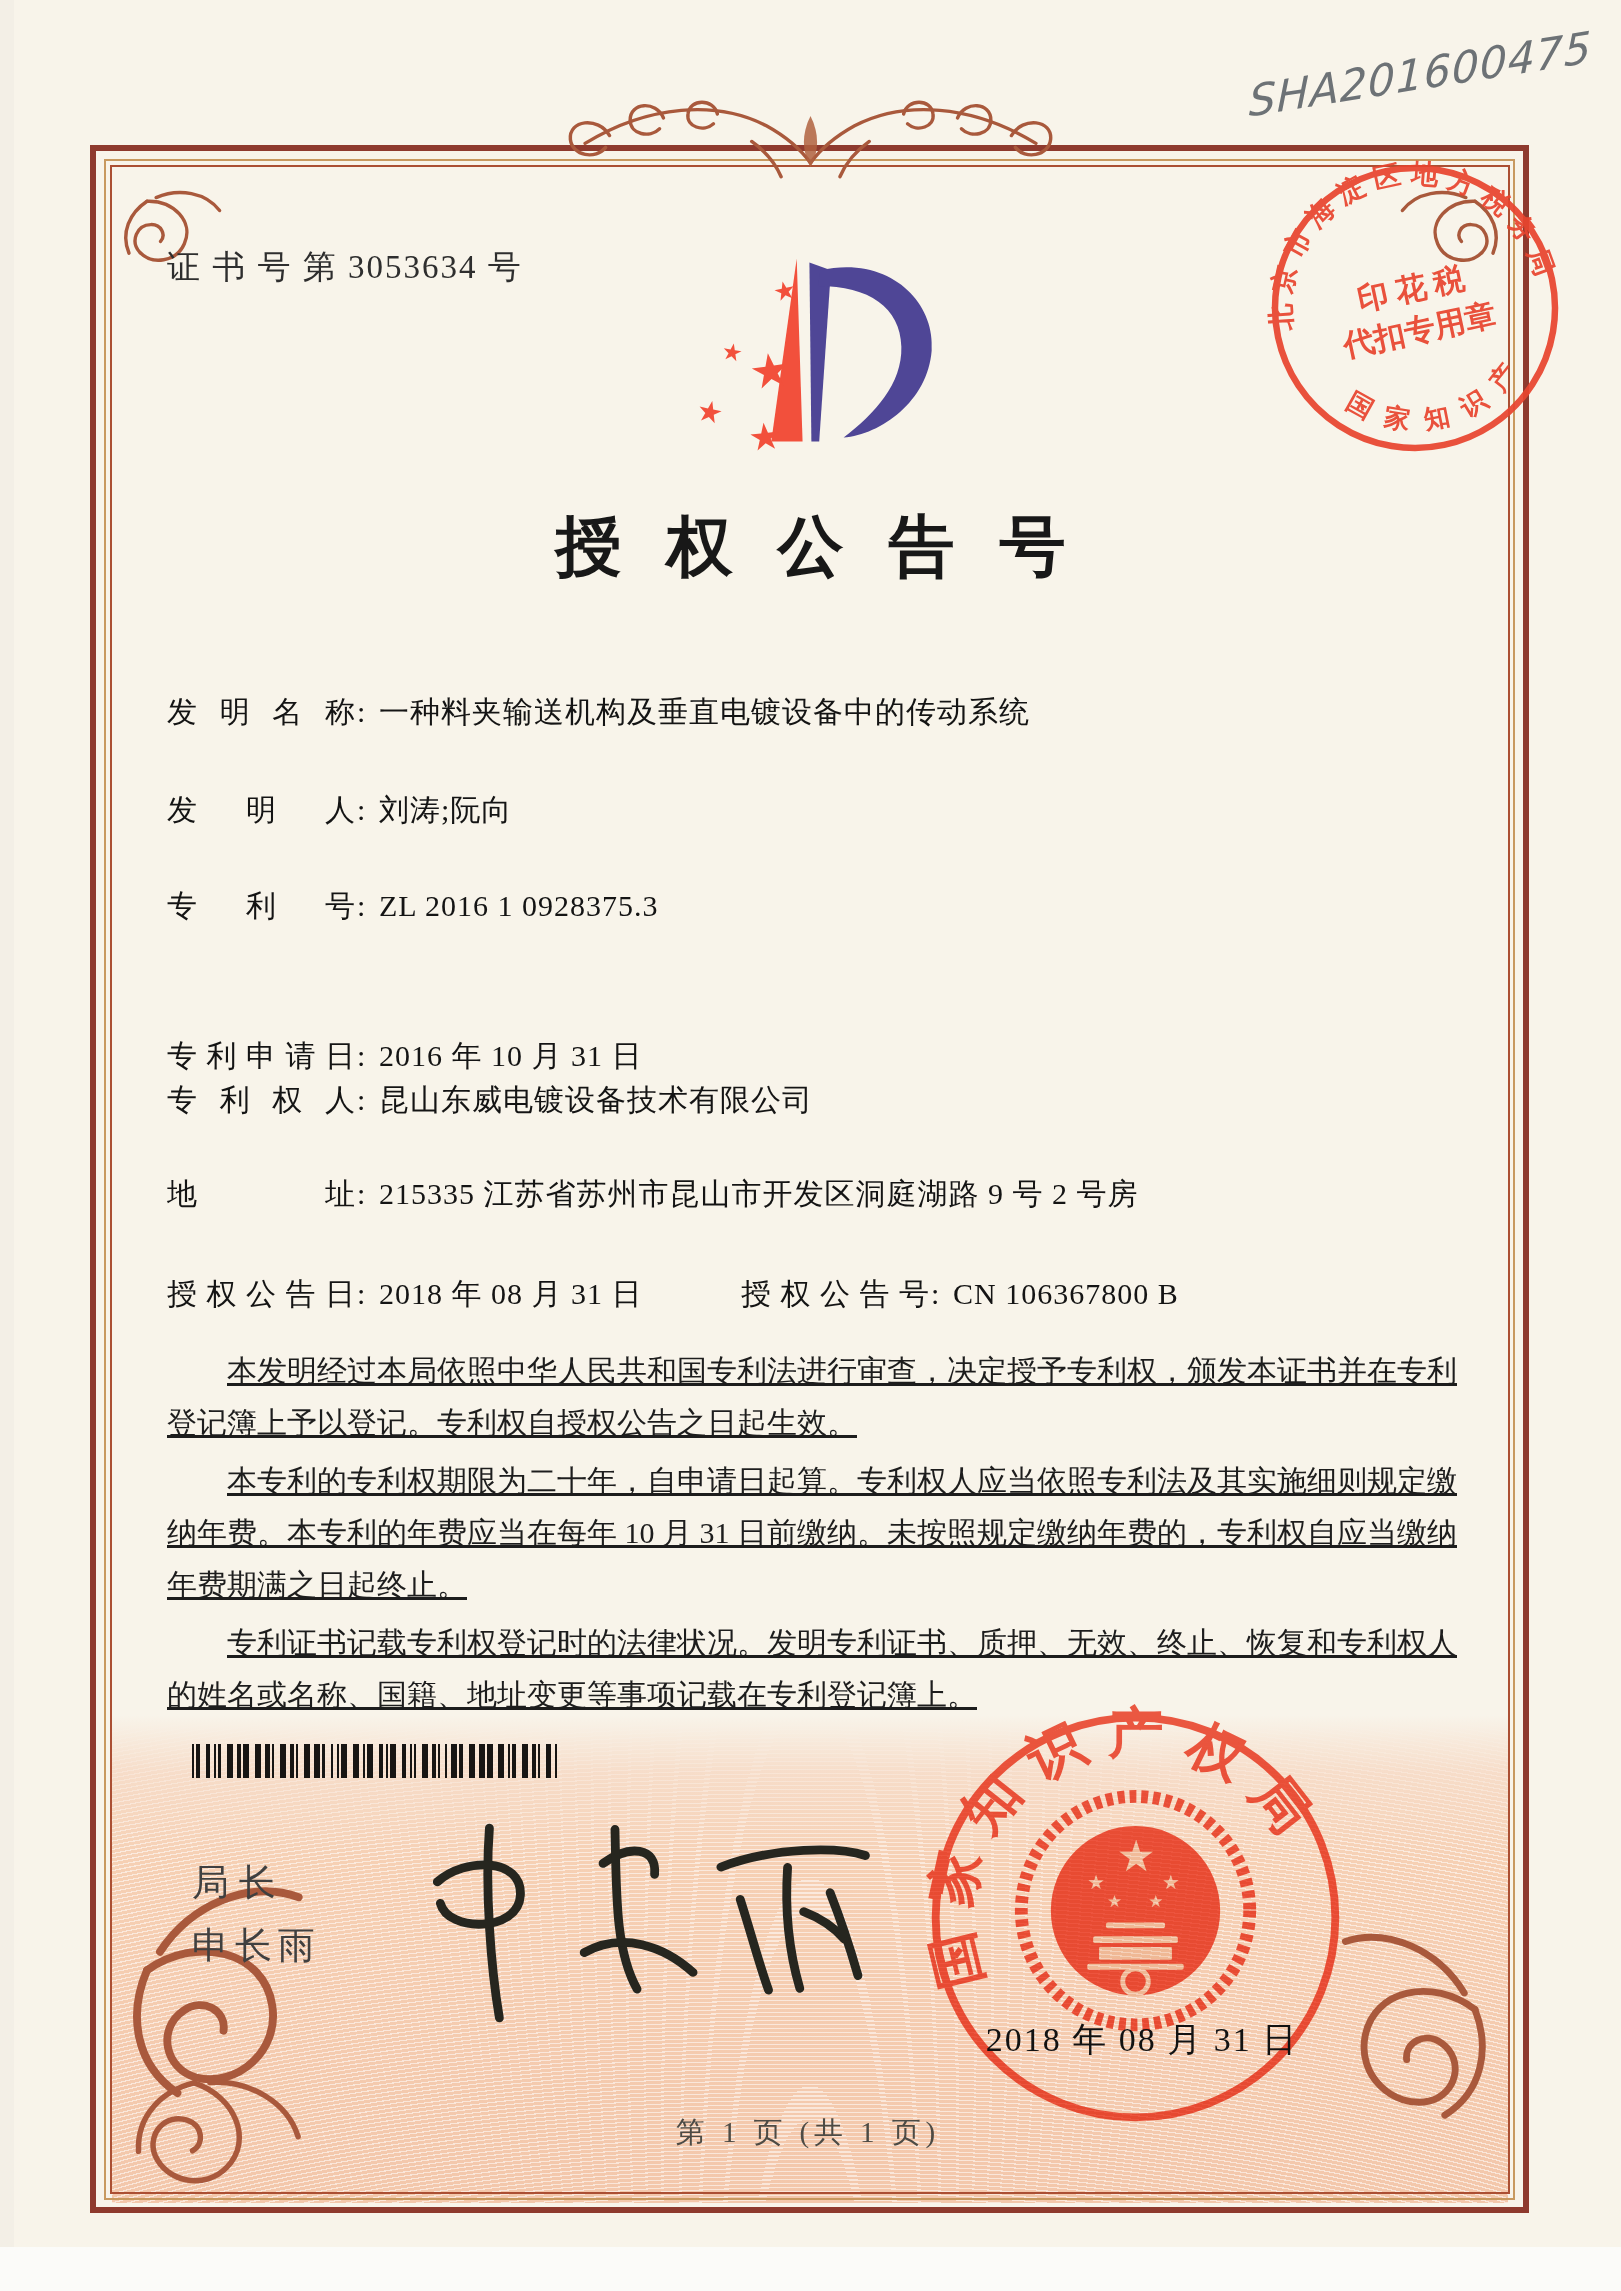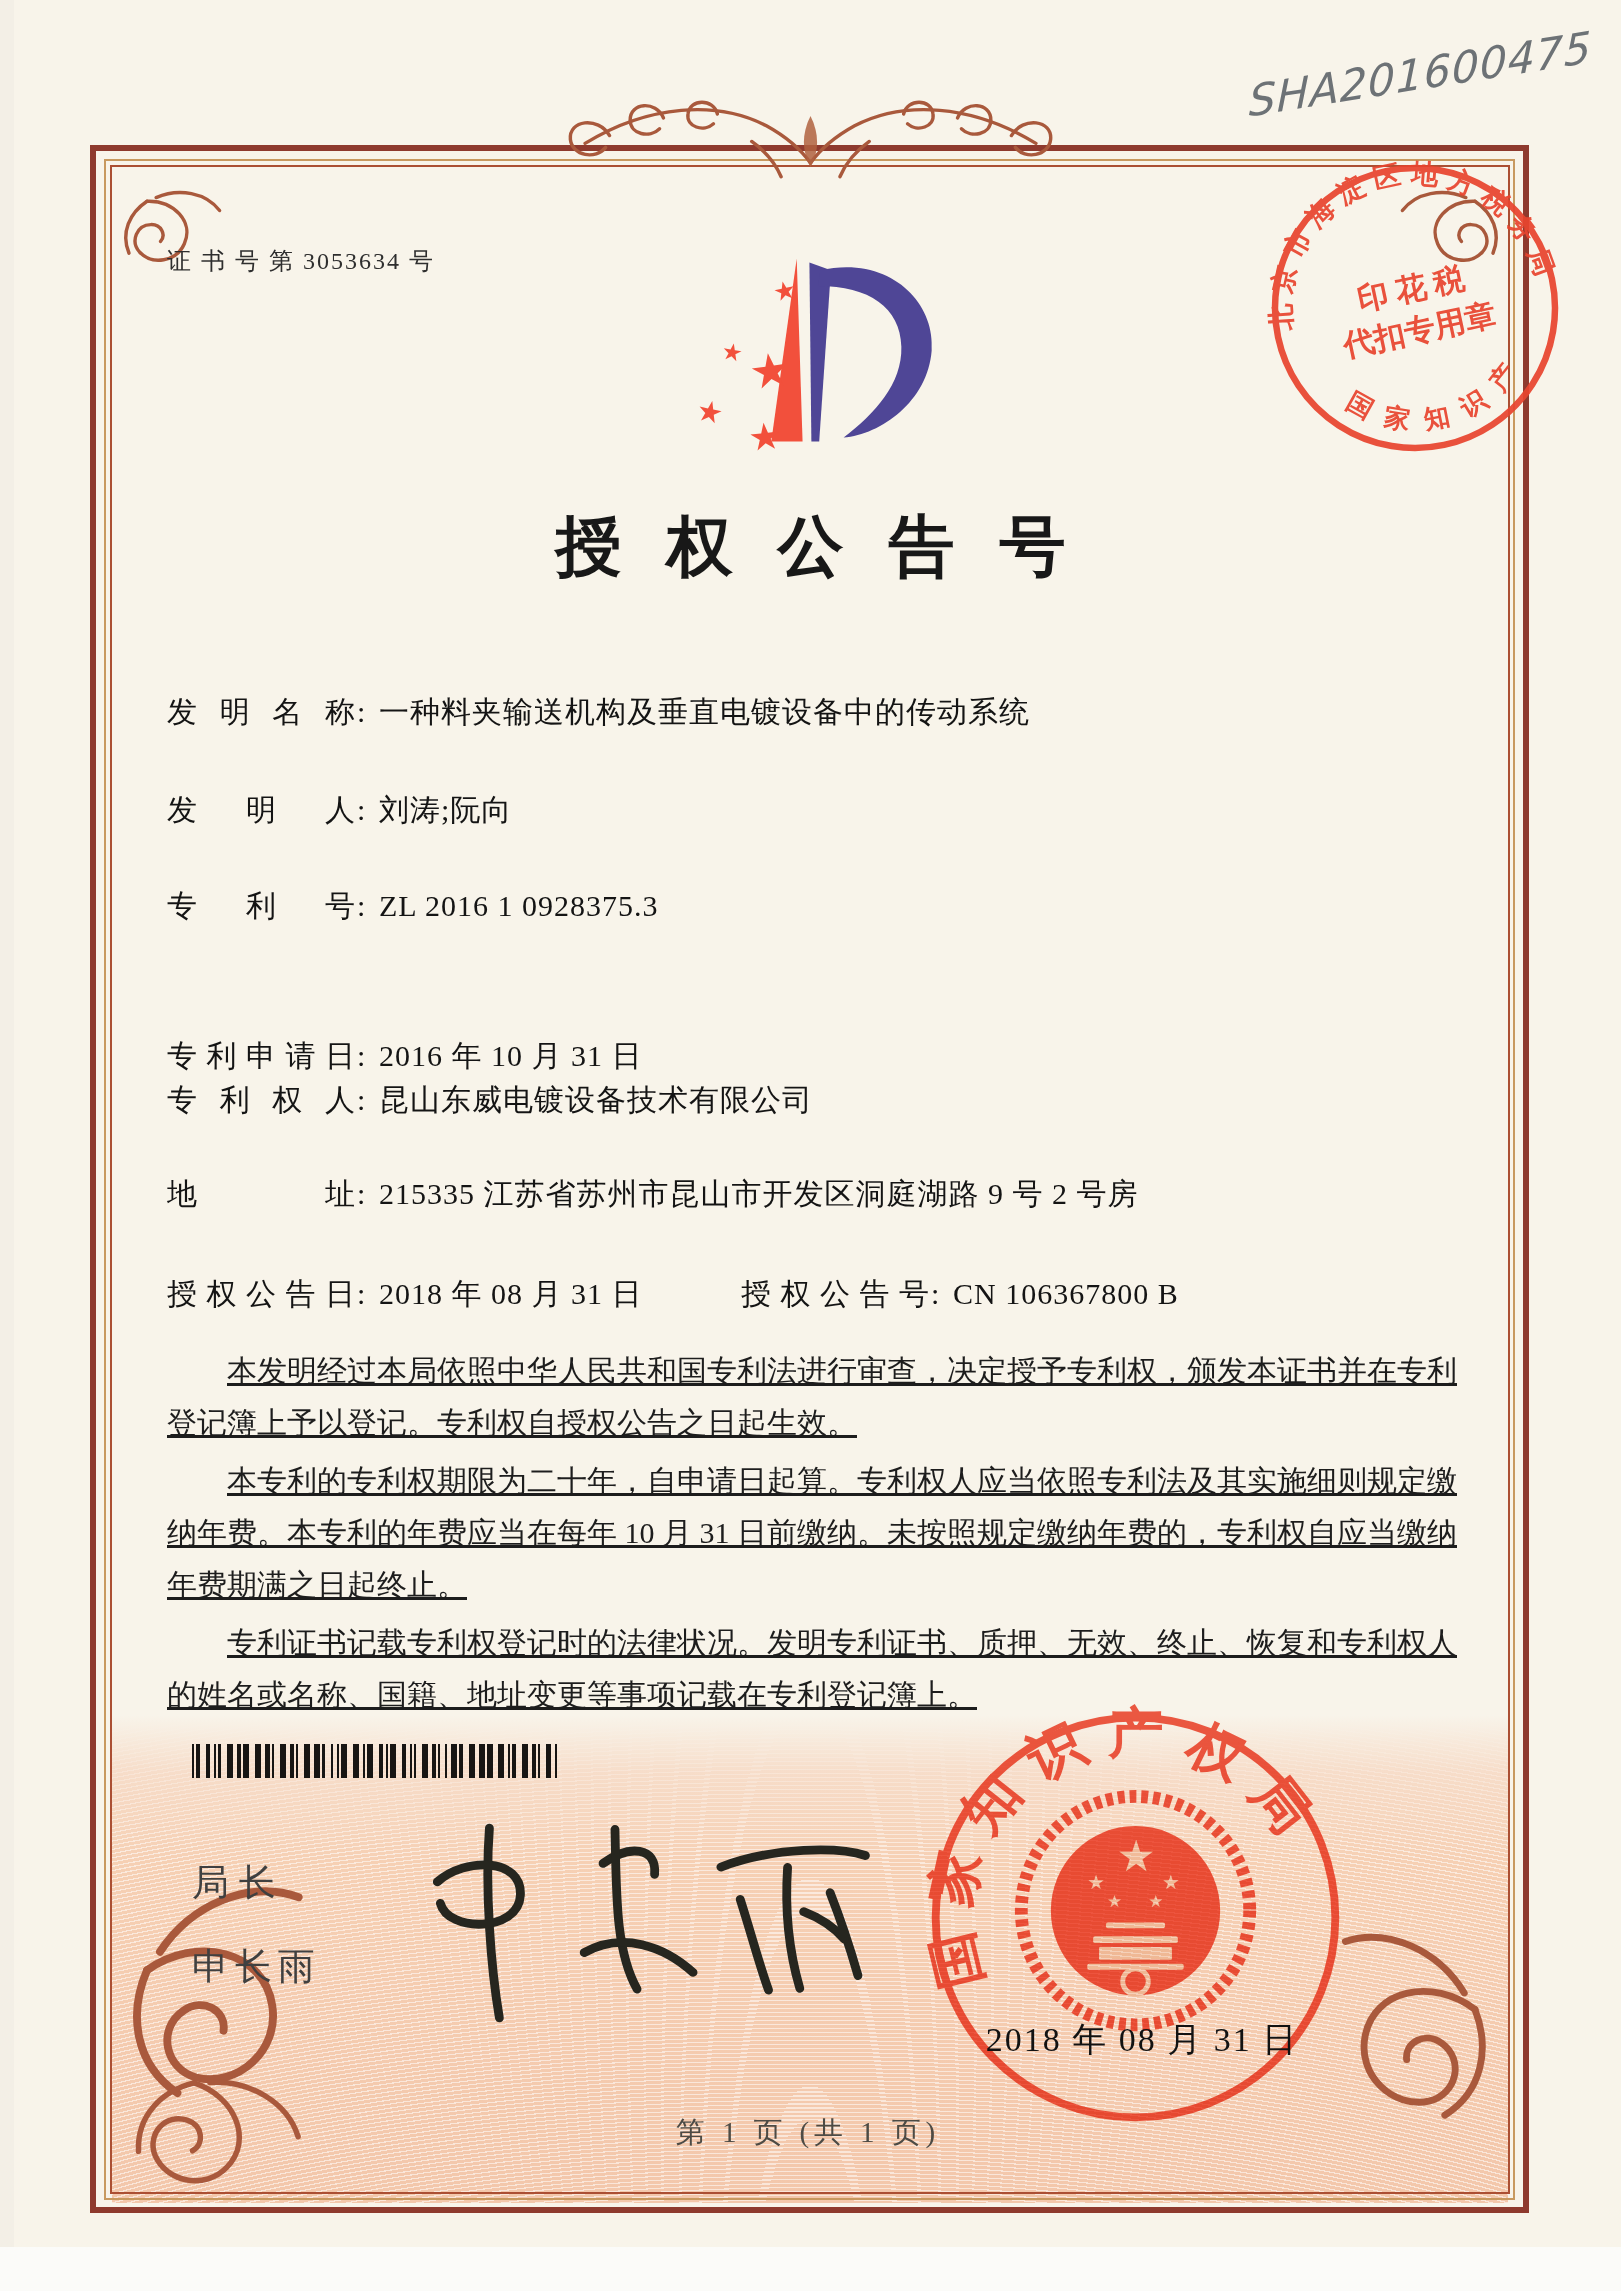--- a/index.html
+++ b/index.html
@@ -34,21 +34,21 @@
 
   
   .handwriting{
     position:absolute;left:1247px;top:49px;
     font-family:"DejaVu Sans",sans-serif;font-style:italic;
     font-size:43px;color:#6d7276;transform:rotate(-9deg) skewX(-10deg);
     letter-spacing:1px;white-space:nowrap;
   }
   .cert-no{
     position:absolute;left:167px;top:245px;
-    font-size:24px;letter-spacing:2px;color:#2e2e2e;white-space:nowrap;text-align:center;
+    font-size:33px;letter-spacing:2px;color:#2e2e2e;white-space:nowrap;text-align:center;
   }
   .logo{position:absolute;left:681px;top:241px;}
   .tax-stamp{position:absolute;left:1260px;top:153px;opacity:.93;}
 
   .title{
     position:absolute;left:0;top:502px;width:1621px;text-align:center;
     font-size:66px;font-weight:700;color:#181818;
     letter-spacing:45px;text-indent:45px;white-space:nowrap;
   }
 
@@ -70,21 +70,21 @@
   
   .barcode{position:absolute;left:192px;top:1744px;width:365px;height:34px;display:flex;align-items:stretch;overflow:hidden;}
   .barcode i{display:block;height:100%;}
 
   
   .director{
     position:absolute;left:192px;top:1858px;
     font-family:"Liberation Sans","DejaVu Sans",sans-serif;
     font-size:37px;color:#404040;letter-spacing:9.8px;
   }
-  .director .name{display:block;margin-top:34px;letter-spacing:5.9px;}
+  .director .name{display:block;margin-top:13px;letter-spacing:5.9px;}
   .signature{position:absolute;left:400px;top:1802px;}
   .seal{position:absolute;left:914px;top:1696px;mix-blend-mode:multiply;}
   .seal-date{
     position:absolute;left:956px;top:2017px;width:372px;text-align:center;
     font-size:34px;color:#121212;letter-spacing:2px;white-space:nowrap;z-index:5;
   }
   .footer{
     position:absolute;left:0;top:2113px;width:1616px;text-align:center;
     font-size:29px;color:#4d4b45;letter-spacing:4.9px;
   }

